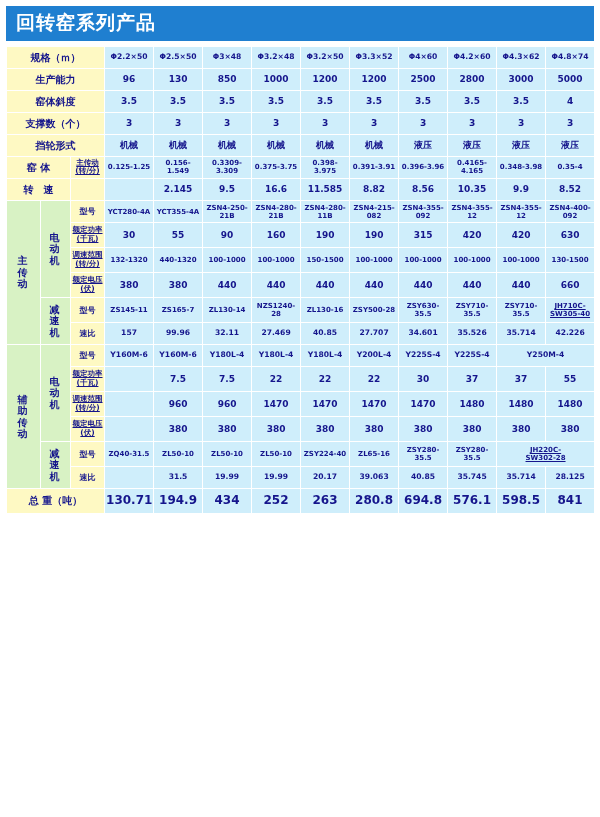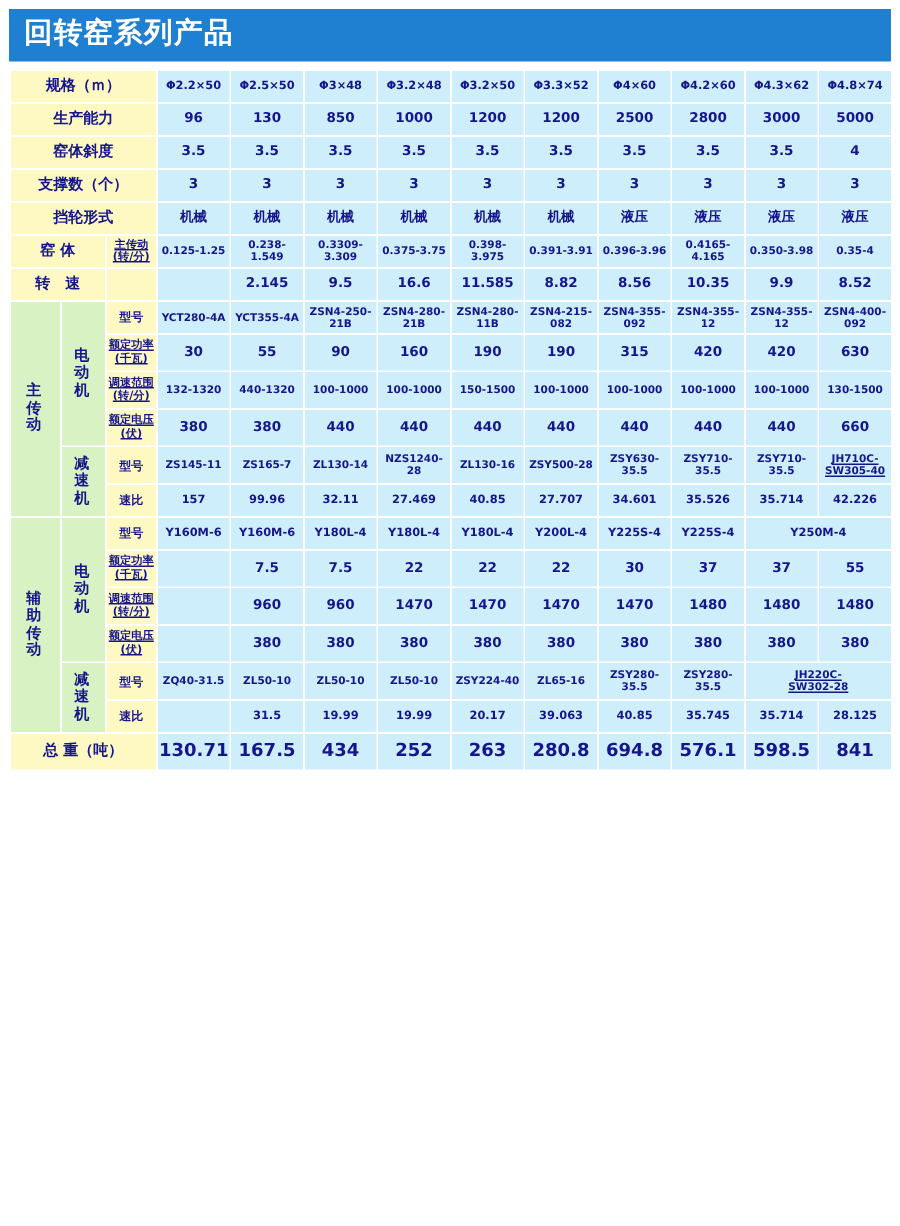--- a/index.html
+++ b/index.html
@@ -155,28 +155,28 @@
       <td class="c-data val">液压</td>
     </tr>
 
     <tr class="rowh">
       <td class="c-head lbl" colspan="2">窑 体</td>
       <td class="c-head sub two-line">
         <span>主传动</span><br>
         <span>(转/分)</span>
       </td>
       <td class="c-data val-xs">0.125-1.25</td>
-      <td class="c-data val-xs">0.238-1.549</td>
+      <td class="c-data val-xs">0.156-1.549</td>
       <td class="c-data val-xs">0.3309-3.309</td>
       <td class="c-data val-xs">0.375-3.75</td>
       <td class="c-data val-xs">0.398-3.975</td>
       <td class="c-data val-xs">0.391-3.91</td>
       <td class="c-data val-xs">0.396-3.96</td>
       <td class="c-data val-xs">0.4165-4.165</td>
-      <td class="c-data val-xs">0.350-3.98</td>
+      <td class="c-data val-xs">0.348-3.98</td>
       <td class="c-data val-xs">0.35-4</td>
     </tr>
 
     <tr class="rowh">
       <td class="c-head lbl" colspan="2">转　速</td>
       <td class="c-head sub"></td>
       <td class="c-data val"></td>
       <td class="c-data val">2.145</td>
       <td class="c-data val">9.5</td>
       <td class="c-data val">16.6</td>
@@ -405,21 +405,21 @@
       <td class="c-data val-sm">39.063</td>
       <td class="c-data val-sm">40.85</td>
       <td class="c-data val-sm">35.745</td>
       <td class="c-data val-sm">35.714</td>
       <td class="c-data val-sm">28.125</td>
     </tr>
 
     <tr class="rowh2">
       <td class="c-head lbl" colspan="3">总 重（吨）</td>
       <td class="c-data big">130.71</td>
-      <td class="c-data big">167.5</td>
+      <td class="c-data big">194.9</td>
       <td class="c-data big">434</td>
       <td class="c-data big">252</td>
       <td class="c-data big">263</td>
       <td class="c-data big">280.8</td>
       <td class="c-data big">694.8</td>
       <td class="c-data big">576.1</td>
       <td class="c-data big">598.5</td>
       <td class="c-data big">841</td>
     </tr>
 

